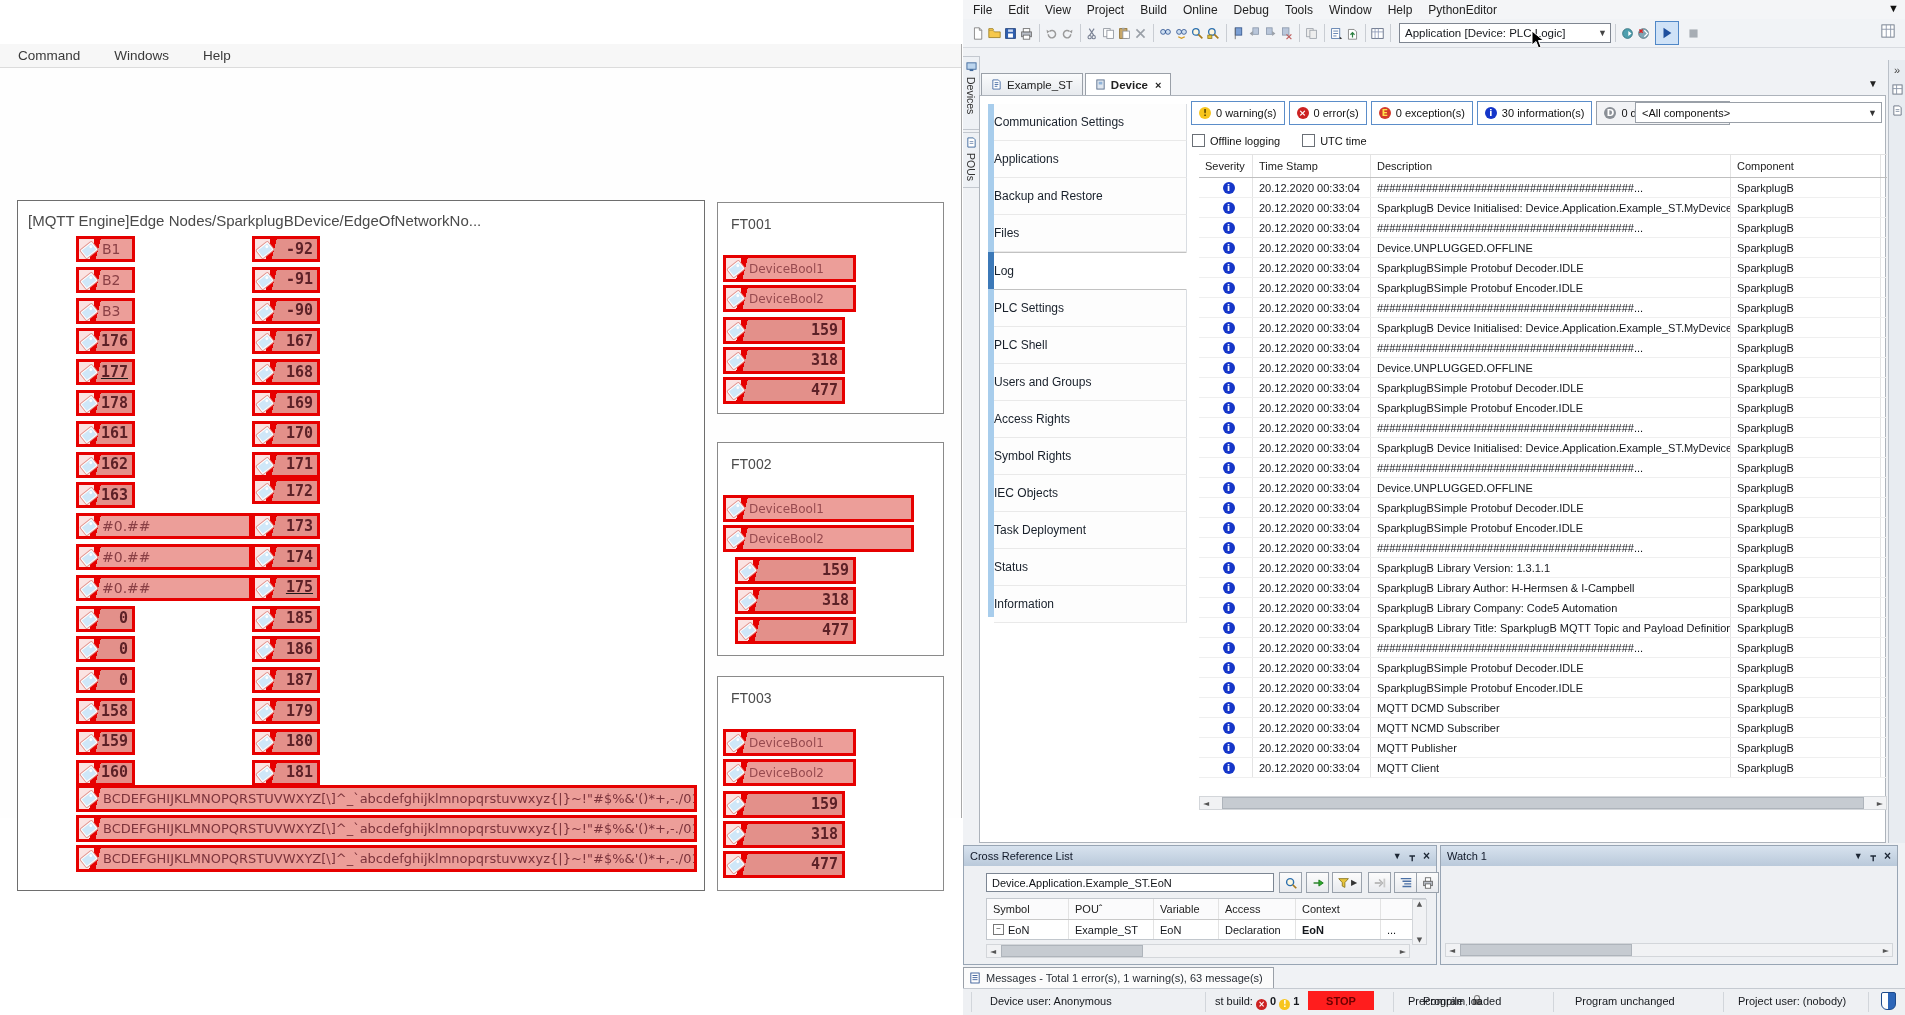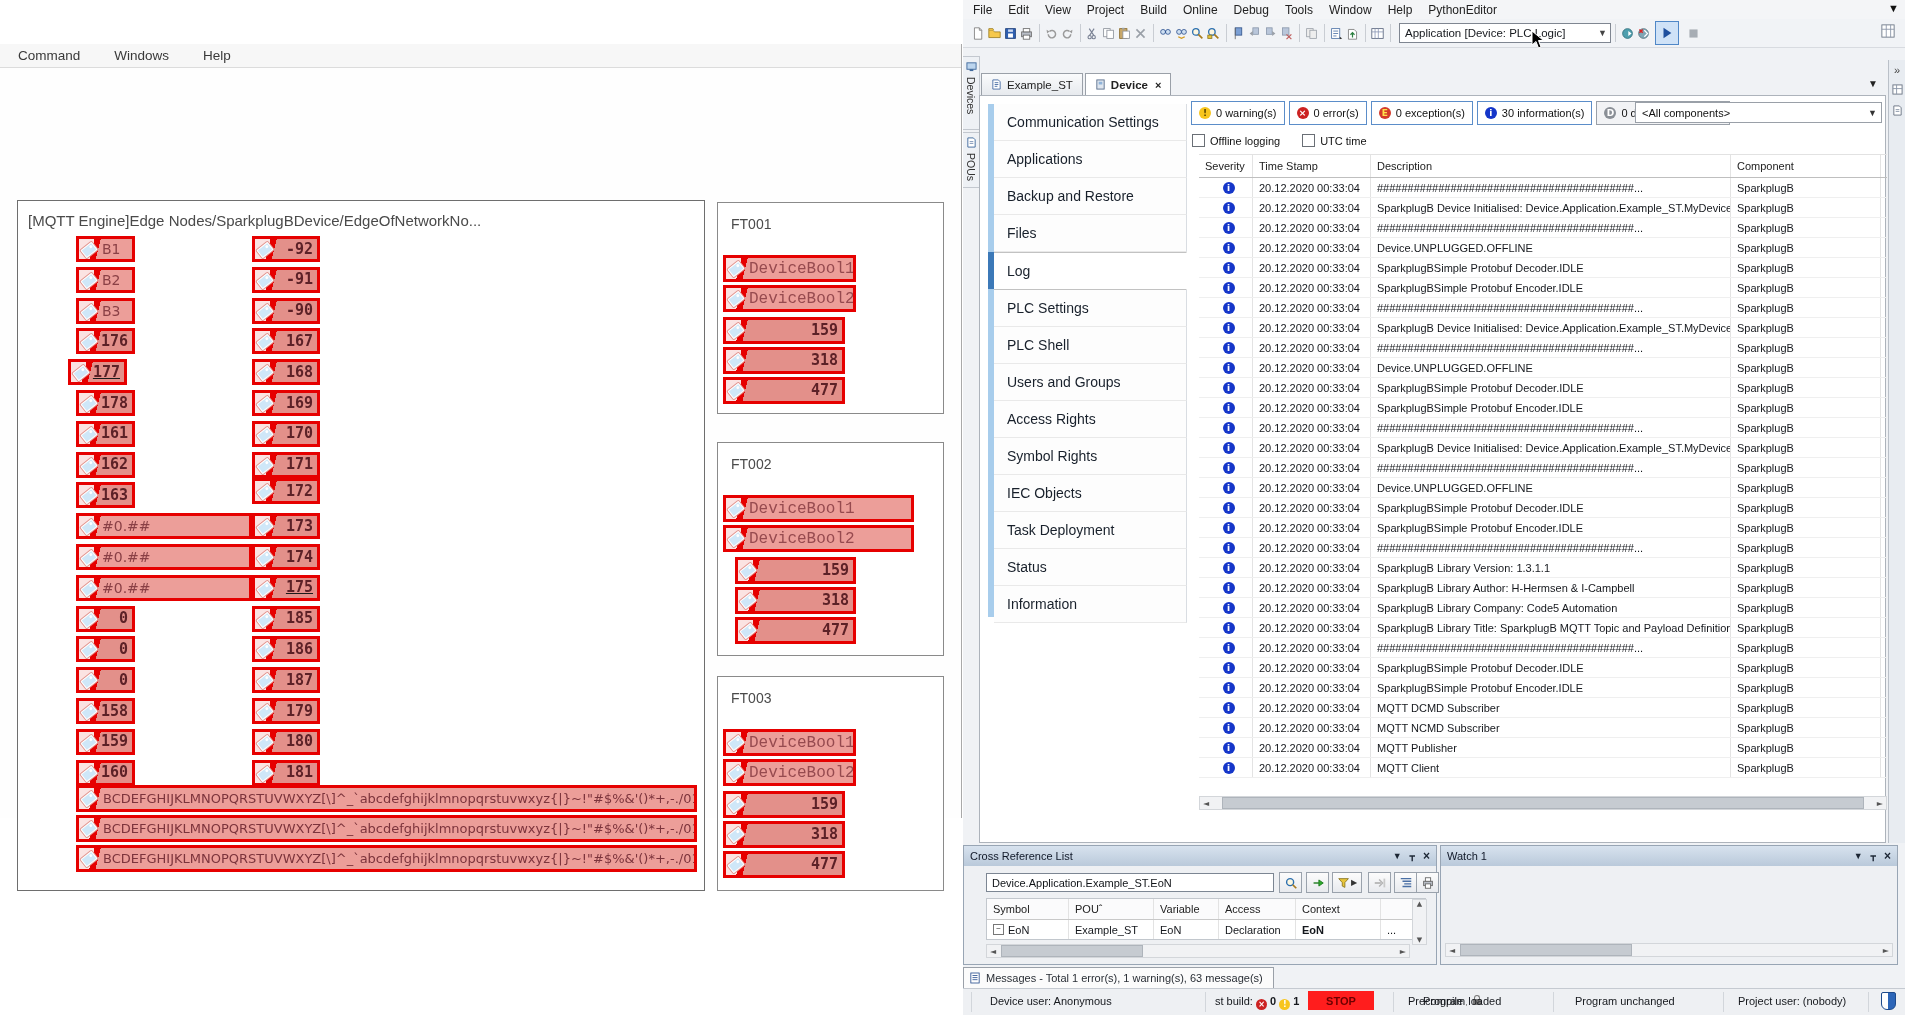--- a/index.html
+++ b/index.html
@@ -16,21 +16,21 @@
   .ft{border:1px solid #8a8a8a;background:#fff;}
   .ft-title{position:absolute;left:13px;top:13px;font-size:14px;color:#4a4a4a;}
   
   .tag{position:absolute;box-sizing:border-box;border:3px solid #e60000;overflow:hidden;display:flex;align-items:center;}
   .tag.num{background:linear-gradient(104deg,#fbe3e2 0 15px,#e60000 15px 21px,#e3908a 21px);}
   .tag.lbl{background:linear-gradient(104deg,#fbe3e2 0 15px,#e60000 15px 21px,#ec9e99 21px);}
   .tag .v{flex:1;font-family:"DejaVu Sans Mono",monospace;font-weight:bold;font-size:15px;color:#5c2127;
           text-align:right;padding-right:4px;white-space:nowrap;line-height:1;}
   .tag.lbl .v{font-family:"DejaVu Sans",sans-serif;font-weight:normal;font-size:14px;color:#8a4046;
           text-align:left;padding-left:23px;padding-right:0;}
-  .tag.boolbig .v{font-size:16px;color:#964a4f;font-family:Liberation Mono, monospace;}
+  .tag.boolbig .v{font-size:12px;color:#964a4f;}
   .tag.longrow .v{font-size:13px;color:#7c343c;padding-left:24px;}
   .tag-ic{position:absolute;left:3px;top:6px;width:12px;height:8px;background:#cfe7f8;border:1px solid #fff;
           box-shadow:0 0 0 1px #e2958f;transform:rotate(-38deg);border-radius:1px;}
   .tag-ic:after{content:'';position:absolute;right:1px;top:1px;width:3px;height:3px;background:#fff;border-radius:50%;}
   #trial-bar{left:0;top:990px;width:962px;height:25px;background:#3ec052;color:#fff;font-size:12px;
              display:flex;align-items:center;justify-content:center;}
   
   #right-app{left:963px;top:0;width:942px;height:1015px;background:#f0f2f5;}
   #rmenu{left:0;top:0;width:100%;height:19px;background:#f4f5f7;display:flex;align-items:center;padding-left:10px;box-sizing:border-box;}
   #rmenu span{margin-right:16px;font-size:12px;color:#222;}
@@ -55,21 +55,21 @@
   .etab{height:21px;border:1px solid #9aa0a8;border-bottom:none;background:linear-gradient(#fafbfc,#e7eaee);
         display:flex;align-items:center;padding:0 9px;margin-right:2px;font-size:11.5px;color:#222;}
   .etab.active{background:#fff;font-weight:bold;}
   .etab .ticon{margin-right:5px;display:inline-flex;}
   .etab .tclose{margin-left:7px;font-weight:bold;color:#222;font-size:11px;}
   #tabrow-caret{left:905px;top:78px;font-size:10px;color:#222;}
   
   #dev-page{left:16px;top:95px;width:907px;height:748px;background:#fff;border:1px solid #adb3bb;box-sizing:border-box;}
   #nav-strip{left:8px;top:8px;width:6px;height:513px;background:#a8cdec;}
   #dev-nav{left:14px;top:8px;width:193px;}
-  .nav-item{height:36px;line-height:36px;padding-left:13px;font-size:14px;color:#18202b;border-bottom:1px solid #e9e9e9;
+  .nav-item{height:36px;line-height:36px;font-size:12px;color:#18202b;border-bottom:1px solid #e9e9e9;
             background:#fdfdfd;border-right:1px solid #d9dde2;}
   .nav-item.sel{background:#fff;border-top:1px solid #c2c2c2;border-bottom:1px solid #c2c2c2;border-right:1px solid #fff;}
   
   #log-filters{left:211px;top:5px;height:24px;display:flex;align-items:center;}
   .fbtn{height:22px;display:inline-flex;align-items:center;padding:0 7px;margin-right:4px;background:#fff;
         border:1px solid #5b8dc9;font-size:11px;color:#111;}
   .fbtn.plain{border:1px solid #9aa0a8;background:#f2f3f5;}
   .sev-ic{width:12px;height:12px;border-radius:50%;color:#fff;font-size:9px;font-weight:bold;text-align:center;
           line-height:12px;margin-right:5px;flex:0 0 auto;font-family:"DejaVu Sans",sans-serif;}
   .sev-warning{background:#f7c51e;color:#5a4500;}
@@ -156,21 +156,21 @@
         <span class="v">B2</span>
       </div>
       <div class="tag lbl" style="left: 76px; top: 253.6px; width: 59px; height: 26px;">
         <span class="tag-ic"></span>
         <span class="v">B3</span>
       </div>
       <div class="tag num" style="left: 76px; top: 284.4px; width: 59px; height: 26px;">
         <span class="tag-ic"></span>
         <span class="v">176</span>
       </div>
-      <div class="tag num" style="left: 68px; top: 315.2px; width: 59px; height: 26px; text-decoration: underline;">
+      <div class="tag num" style="left: 76px; top: 315.2px; width: 59px; height: 26px; text-decoration: underline;">
         <span class="tag-ic"></span>
         <span class="v">177</span>
       </div>
       <div class="tag num" style="left: 76px; top: 346px; width: 59px; height: 26px;">
         <span class="tag-ic"></span>
         <span class="v">178</span>
       </div>
       <div class="tag num" style="left: 76px; top: 376.8px; width: 59px; height: 26px;">
         <span class="tag-ic"></span>
         <span class="v">161</span>

